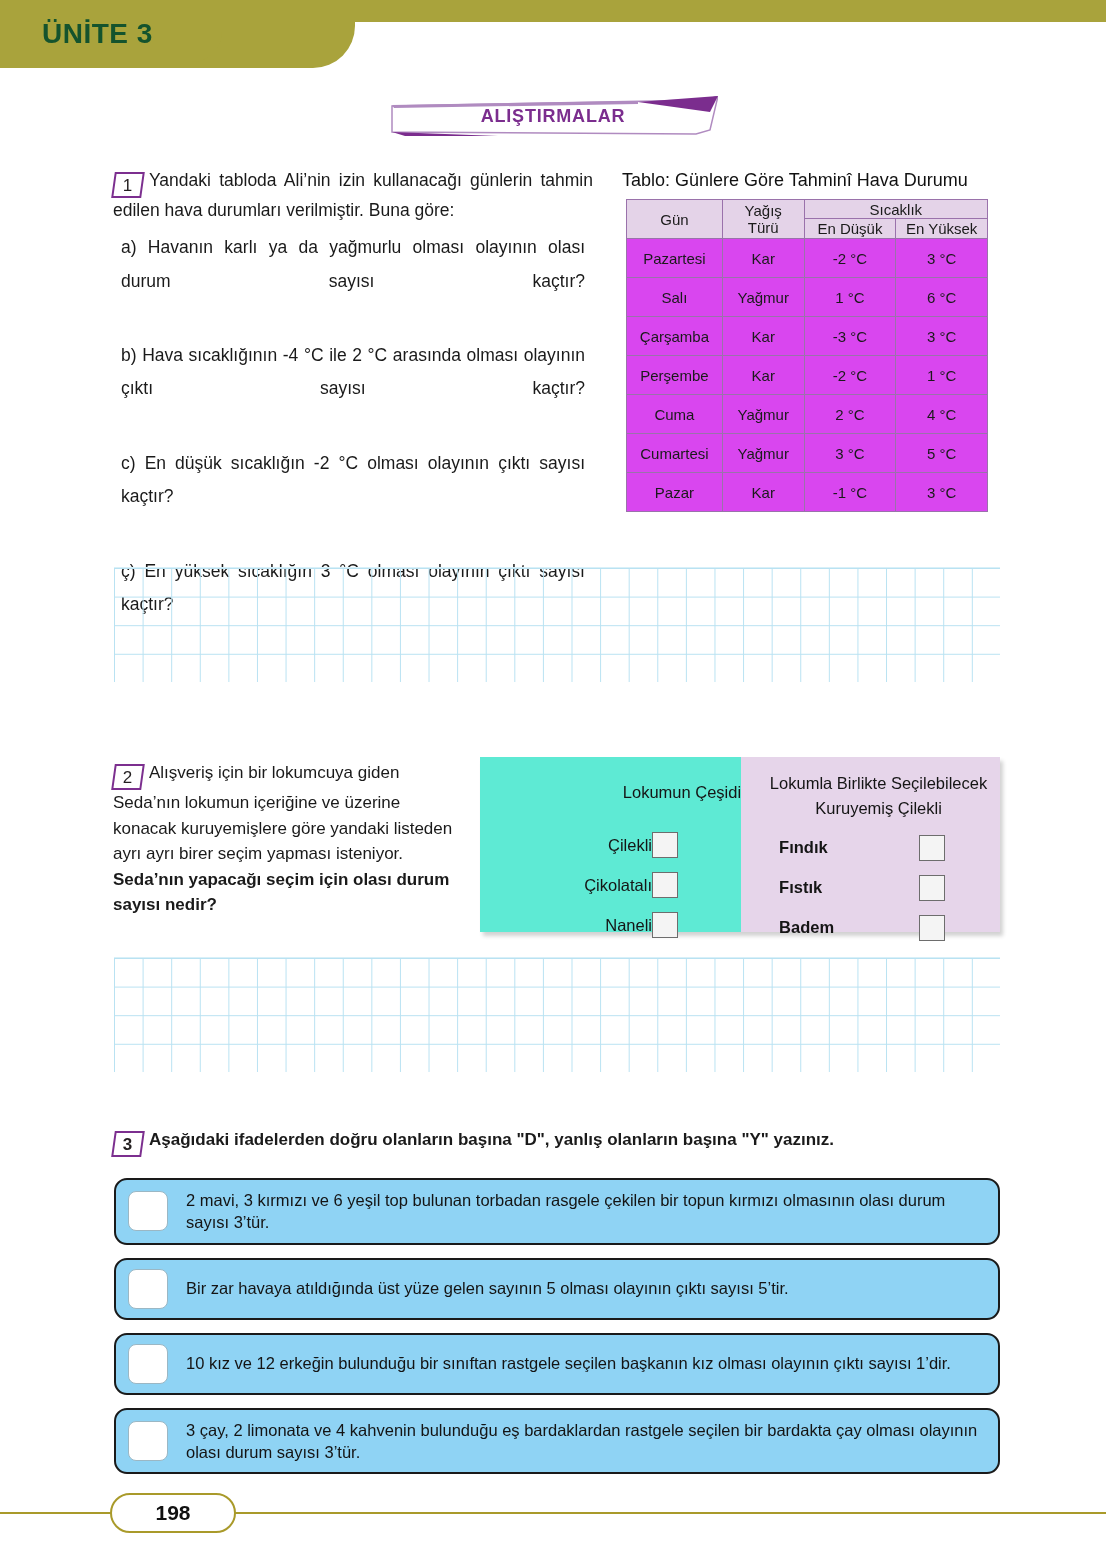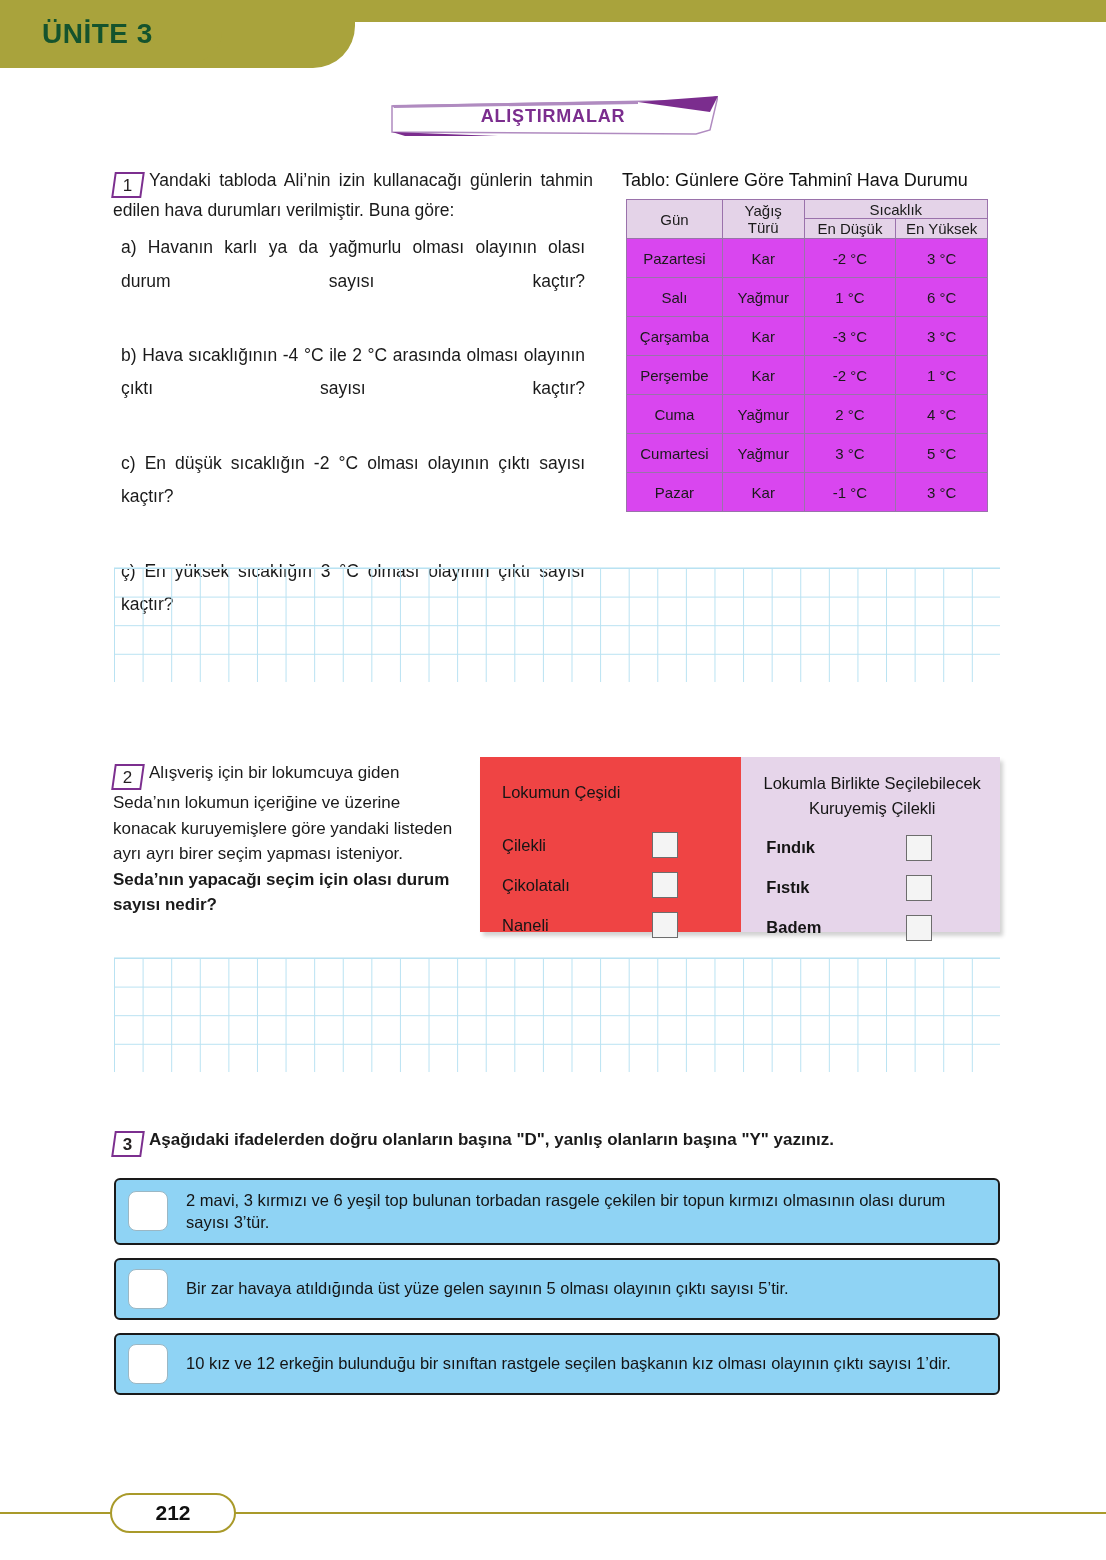--- a/index.html
+++ b/index.html
@@ -117,24 +117,24 @@
     font-size:17px; color:#1a1a1a; line-height:1.5;
   }
   .q2-text .bold{ font-weight:bold; }
 
   .q2-panel{
     position:absolute; left:480px; top:757px; width:520px; height:175px;
     box-shadow:3px 4px 4px rgba(0,0,0,.18);
     display:flex;
   }
   .q2-left{
-    width:272px; background:#ef4444; padding:26px 0 0 22px; position:relative;
+    width:272px; background:#5eead4; padding:26px 0 0 22px; position:relative;text-align:right;
   }
   .q2-right{
-    width:270px; background:#e6d5ea; padding:14px 0 0 3px; position:relative;
+    width:270px; background:#e6d5ea; padding:14px 0 0 16px; position:relative;
   }
   .q2-head{ font-size:16.5px; color:#151515; }
   .q2-right .q2-head{ text-align:center; line-height:1.5; }
   .q2-row{
     display:flex; align-items:center; font-size:16.5px; color:#151515;
   }
   .q2-left .q2-row{ margin-top:14px; }
   .q2-right .q2-row{ margin-top:14px; padding-left:22px;font-weight:bold; }
   .q2-row .lbl{ width:150px; }
   .q2-right .q2-row .lbl{ width:140px; }
@@ -149,21 +149,21 @@
     position:absolute; left:113px; top:1130px; width:890px;
     font-size:17px; font-weight:bold; color:#1a1a1a;
   }
   .q3-list{
     position:absolute; left:114px; top:1178px; width:886px;
   }
   .q3-item{
     position:relative;
     background:#8fd3f4;
     border:2px solid #1a1a1a;
-    border-radius:6px;
+    border-radius:13px;
     display:flex; align-items:center;
     padding:9px 14px 9px 12px;
     margin-bottom:13px;
     box-shadow:0 2px 0 rgba(0,0,0,0.0);
   }
   .q3-cb{
     flex:0 0 auto;
     width:40px; height:40px;
     background:#ffffff;
     border:1.5px solid #9bb7c4;
@@ -335,18 +335,22 @@
     <span class="q3-txt">2 mavi, 3 kırmızı ve 6 yeşil top bulunan torbadan rasgele çekilen bir topun kırmızı olmasının olası durum sayısı 3’tür.</span>
   </div>
   <div class="q3-item">
     <span class="q3-cb"></span>
     <span class="q3-txt">Bir zar havaya atıldığında üst yüze gelen sayının 5 olması olayının çıktı sayısı 5’tir.</span>
   </div>
   <div class="q3-item">
     <span class="q3-cb"></span>
     <span class="q3-txt">10 kız ve 12 erkeğin bulunduğu bir sınıftan rastgele seçilen başkanın kız olması olayının çıktı sayısı 1’dir.</span>
   </div>
+  <div class="q3-item">
+    <span class="q3-cb"></span>
+    <span class="q3-txt">3 çay, 2 limonata ve 4 kahvenin bulunduğu eş bardaklardan rastgele seçilen bir bardakta çay olması olayının olası durum sayısı 3’tür.</span>
+  </div>
 </div>
 
 <div class="footer-line"></div>
 <div class="footer-pill">
-  <span class="footer-num">212</span>
+  <span class="footer-num">198</span>
 </div>
 
 </body></html>

